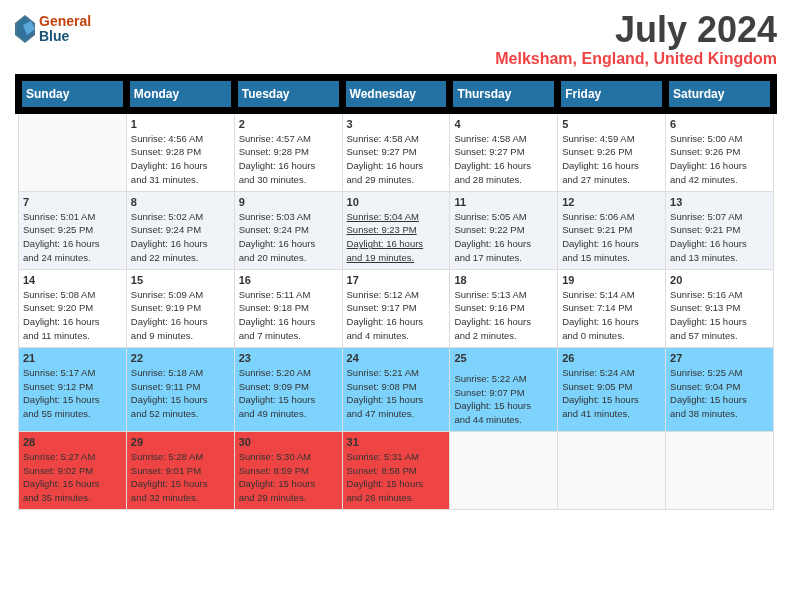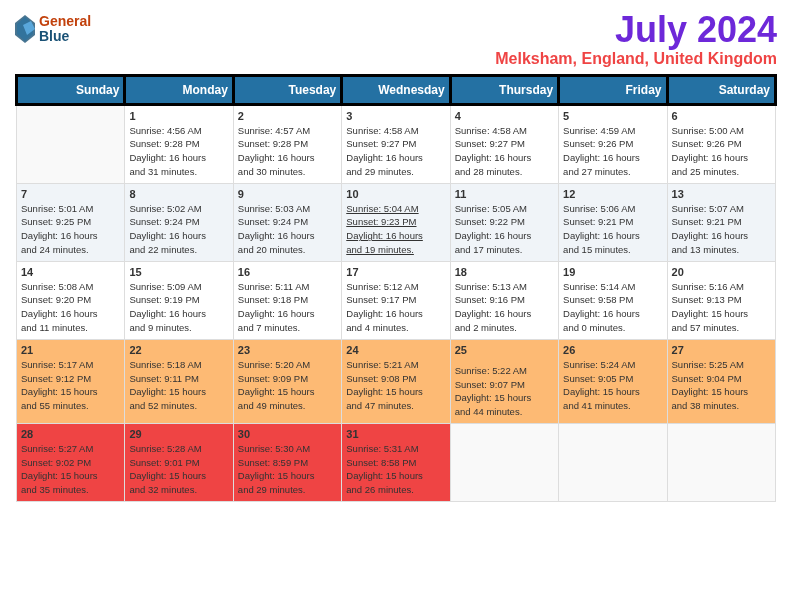--- a/index.html
+++ b/index.html
@@ -44,43 +44,43 @@
       width: 20px;
       height: 28px;
       margin-right: 4px;
     }
     .title-section {
       text-align: right;
     }
     .month-title {
       font-size: 36px;
       font-weight: bold;
-      color: #6d28d9;
+      color: #404040;
       line-height: 1.1;
     }
     .location {
       font-size: 16px;
       color: #ef4444;
       font-weight: 600;
     }
     table {
       width: 100%;
       border-collapse: collapse;
       font-size: 10px;
     }
     thead tr {
       background-color: #2471a3;
       color: white;
     }
     thead th {
       padding: 6px 4px;
-      text-align: right;
+      text-align: left;
       font-size: 12px;
       font-weight: bold;
-      border: 3px solid #000000;
+      border: 7px solid #000000;
     }
     tbody tr {
       border-bottom: 1px solid #ccc;
     }
     tbody tr:nth-child(odd) {
       background-color: #f9f9f9;
     }
     tbody tr:nth-child(even) {
       background-color: #fff;
     }
@@ -154,21 +154,21 @@
           <td>
             <span class="day-num">4</span>
             <div class="day-info" style="line-height: 1.45;"><span>Sunrise: 4:58 AM</span><br><span>Sunset: 9:27 PM</span><br><span>Daylight: 16 hours</span><br><span>and 28 minutes.</span></div>
           </td>
           <td>
             <span class="day-num">5</span>
             <div class="day-info" style="line-height: 1.45;"><span>Sunrise: 4:59 AM</span><br><span>Sunset: 9:26 PM</span><br><span>Daylight: 16 hours</span><br><span>and 27 minutes.</span></div>
           </td>
           <td>
             <span class="day-num">6</span>
-            <div class="day-info" style="line-height: 1.45;"><span>Sunrise: 5:00 AM</span><br><span>Sunset: 9:26 PM</span><br><span>Daylight: 16 hours</span><br><span>and 25 minutes.</span></div>
+            <div class="day-info" style="line-height: 1.45;"><span>Sunrise: 5:00 AM</span><br><span>Sunset: 9:26 PM</span><br><span>Daylight: 16 hours</span><br><span>and 42 minutes.</span></div>
           </td>
         </tr>
         <tr style="background-color: rgb(240, 244, 248);">
           <td>
             <span class="day-num">7</span>
             <div class="day-info" style="line-height: 1.45;"><span>Sunrise: 5:01 AM</span><br><span>Sunset: 9:25 PM</span><br><span>Daylight: 16 hours</span><br><span>and 24 minutes.</span></div>
           </td>
           <td>
             <span class="day-num">8</span>
             <div class="day-info" style="line-height: 1.45;"><span>Sunrise: 5:02 AM</span><br><span>Sunset: 9:24 PM</span><br><span>Daylight: 16 hours</span><br><span>and 22 minutes.</span></div>
@@ -210,28 +210,28 @@
           <td>
             <span class="day-num">17</span>
             <div class="day-info" style="line-height: 1.45;"><span>Sunrise: 5:12 AM</span><br><span>Sunset: 9:17 PM</span><br><span>Daylight: 16 hours</span><br><span>and 4 minutes.</span></div>
           </td>
           <td>
             <span class="day-num">18</span>
             <div class="day-info" style="line-height: 1.45;"><span>Sunrise: 5:13 AM</span><br><span>Sunset: 9:16 PM</span><br><span>Daylight: 16 hours</span><br><span>and 2 minutes.</span></div>
           </td>
           <td>
             <span class="day-num">19</span>
-            <div class="day-info" style="line-height: 1.45;"><span>Sunrise: 5:14 AM</span><br><span>Sunset: 9:58 PM</span><br><span>Daylight: 16 hours</span><br><span>and 0 minutes.</span></div>
+            <div class="day-info" style="line-height: 1.45;"><span>Sunrise: 5:14 AM</span><br><span>Sunset: 7:14 PM</span><br><span>Daylight: 16 hours</span><br><span>and 0 minutes.</span></div>
           </td>
           <td>
             <span class="day-num">20</span>
             <div class="day-info" style="line-height: 1.45;"><span>Sunrise: 5:16 AM</span><br><span>Sunset: 9:13 PM</span><br><span>Daylight: 15 hours</span><br><span>and 57 minutes.</span></div>
           </td>
         </tr>
-        <tr style="background-color: #fdba74;">
+        <tr style="background-color: #7dd3fc;">
           <td>
             <span class="day-num">21</span>
             <div class="day-info" style="line-height: 1.45;"><span>Sunrise: 5:17 AM</span><br><span>Sunset: 9:12 PM</span><br><span>Daylight: 15 hours</span><br><span>and 55 minutes.</span></div>
           </td>
           <td>
             <span class="day-num">22</span>
             <div class="day-info" style="line-height: 1.45;"><span>Sunrise: 5:18 AM</span><br><span>Sunset: 9:11 PM</span><br><span>Daylight: 15 hours</span><br><span>and 52 minutes.</span></div>
           </td>
           <td>
             <span class="day-num">23</span>

